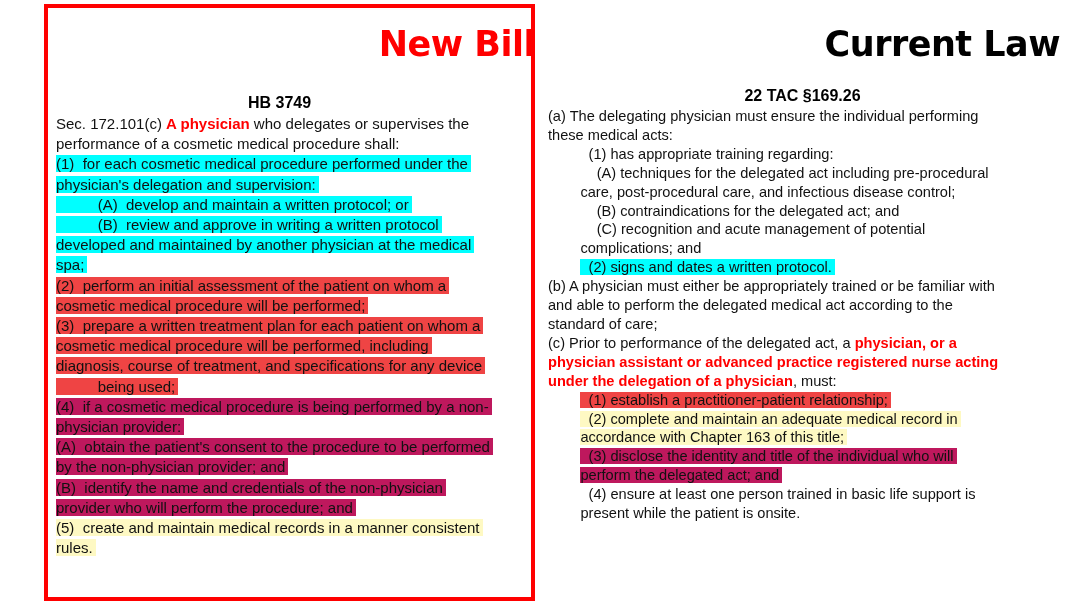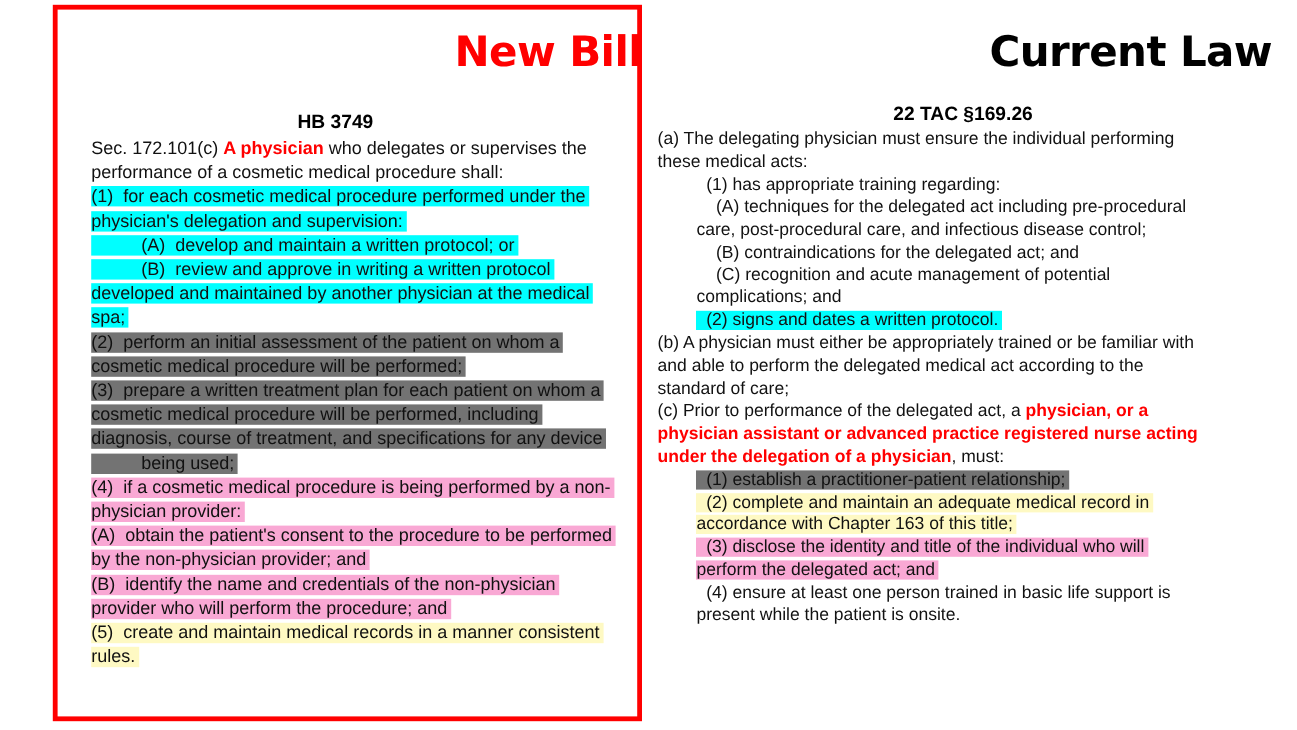--- a/index.html
+++ b/index.html
@@ -17,32 +17,32 @@
   }
   .title-left { left: 44px; top: 24px; width: 491px; color: #ff0000; }
   .title-right { left: 545px; top: 24px; width: 515px; color: #000; }
   .subhead {
     position: absolute; font-weight: bold; font-size: 16px; text-align: center; color: #000;
   }
   .subhead-left { left: 44px; top: 94px; width: 471px; }
   .subhead-right { left: 545px; top: 87px; width: 515px; }
 
   .doc-left {
-    position: absolute; left: 76px; top: 114px; width: 544px;
+    position: absolute; left: 56px; top: 114px; width: 544px;
     font-size: 15px; line-height: 20.2px;
   }
   .doc-right {
     position: absolute; left: 548px; top: 107px; width: 500px;
     font-size: 14.6px; line-height: 18.9px;
   }
   .line { white-space: pre; display: block; }
   .hl { padding-right: 3px; }
   .cyan { background: #00ffff; }
-  .green { background: #737373; }
-  .magenta { background: #f9a8d4; }
+  .green { background: #ef4444; }
+  .magenta { background: #be185d; }
   .yellow { background: #fef9c3; }
   .red { color: #ff0000; font-weight: bold; }
 </style>
 </head>
 <body>
 
 <div class="panel-left"></div>
 
 <div class="title title-left">New Bill</div>
 <div class="title title-right">Current Law</div>

